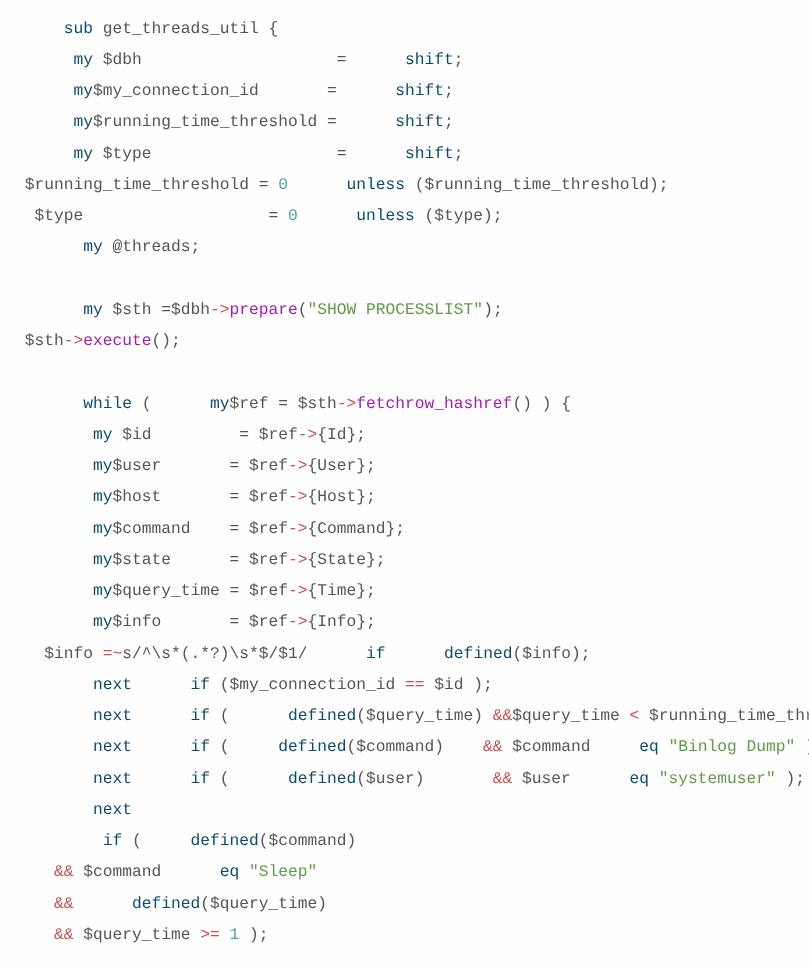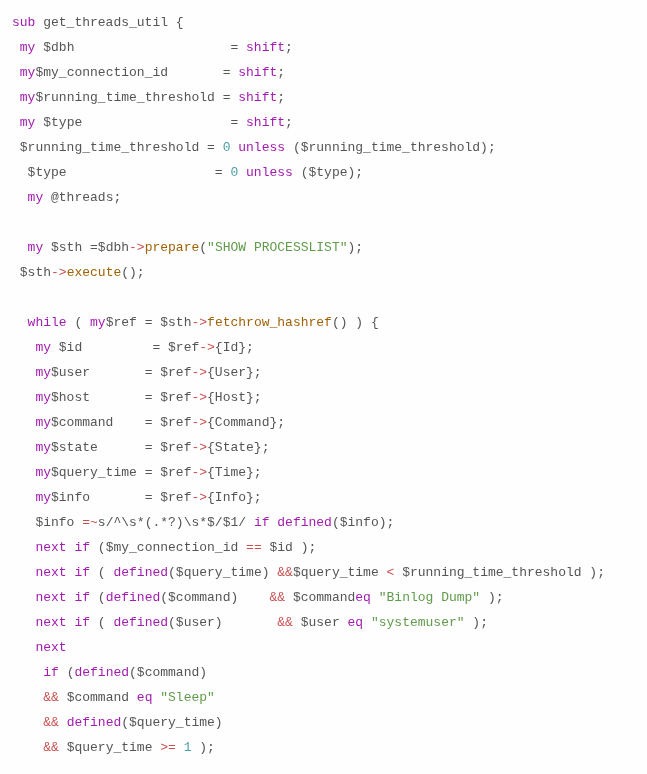--- a/index.html
+++ b/index.html
@@ -6,19 +6,19 @@
     margin: 0;
     padding: 10px 12px;
     font-family: Consolas, Monaco, "Courier New", monospace;
     font-size: 13px;
     line-height: 25px;
     background: #fefefe;
     color: #555;
     white-space: pre;
     overflow-x: auto;
   }
-  .kw  { color: #a21caf; }       
+  .kw  { color: #0c4a6e; margin-left: 39px; }       
   .op  { color: #c94e4e; }       
   .num { color: #4ea0a0; }       
   .str { color: #5f9b4a; }       
-  .fn  { color: #a16207; }
+  .fn  { color: #a21caf; }
 </style>
 </head>
 <body><div id="code"><div><span class="kw">sub</span><span> get_threads_util {</span></div><div><span> </span><span class="kw">my</span><span> $dbh                    = </span><span class="kw">shift</span><span>;</span></div><div><span> </span><span class="kw">my</span><span>$my_connection_id       = </span><span class="kw">shift</span><span>;</span></div><div><span> </span><span class="kw">my</span><span>$running_time_threshold = </span><span class="kw">shift</span><span>;</span></div><div><span> </span><span class="kw">my</span><span> $type                   = </span><span class="kw">shift</span><span>;</span></div><div><span> $running_time_threshold = </span><span class="num">0</span><span> </span><span class="kw">unless</span><span> ($running_time_threshold);</span></div><div><span>  $type                   = </span><span class="num">0</span><span> </span><span class="kw">unless</span><span> ($type);</span></div><div><span>  </span><span class="kw">my</span><span> @threads;</span></div><div><span> </span></div><div><span>  </span><span class="kw">my</span><span> $sth =$dbh</span><span class="op">-&gt;</span><span class="fn">prepare</span><span>(</span><span class="str">"SHOW PROCESSLIST"</span><span>);</span></div><div><span> $sth</span><span class="op">-&gt;</span><span class="fn">execute</span><span>();</span></div><div><span> </span></div><div><span>  </span><span class="kw">while</span><span> ( </span><span class="kw">my</span><span>$ref = $sth</span><span class="op">-&gt;</span><span class="fn">fetchrow_hashref</span><span>() ) {</span></div><div><span>   </span><span class="kw">my</span><span> $id         = $ref</span><span class="op">-&gt;</span><span>{Id};</span></div><div><span>   </span><span class="kw">my</span><span>$user       = $ref</span><span class="op">-&gt;</span><span>{User};</span></div><div><span>   </span><span class="kw">my</span><span>$host       = $ref</span><span class="op">-&gt;</span><span>{Host};</span></div><div><span>   </span><span class="kw">my</span><span>$command    = $ref</span><span class="op">-&gt;</span><span>{Command};</span></div><div><span>   </span><span class="kw">my</span><span>$state      = $ref</span><span class="op">-&gt;</span><span>{State};</span></div><div><span>   </span><span class="kw">my</span><span>$query_time = $ref</span><span class="op">-&gt;</span><span>{Time};</span></div><div><span>   </span><span class="kw">my</span><span>$info       = $ref</span><span class="op">-&gt;</span><span>{Info};</span></div><div><span>   $info </span><span class="op">=~</span><span>s/^\s*(.*?)\s*$/$1/</span><span> </span><span class="kw">if</span><span> </span><span class="kw">defined</span><span>($info);</span></div><div><span>   </span><span class="kw">next</span><span> </span><span class="kw">if</span><span> ($my_connection_id </span><span class="op">==</span><span> $id );</span></div><div><span>   </span><span class="kw">next</span><span> </span><span class="kw">if</span><span> ( </span><span class="kw">defined</span><span>($query_time) </span><span class="op">&amp;&amp;</span><span>$query_time </span><span class="op">&lt;</span><span> $running_time_threshold );</span></div><div><span>   </span><span class="kw">next</span><span> </span><span class="kw">if</span><span> (</span><span class="kw">defined</span><span>($command)    </span><span class="op">&amp;&amp;</span><span> $command</span><span class="kw">eq</span><span> </span><span class="str">"Binlog Dump"</span><span> );</span></div><div><span>   </span><span class="kw">next</span><span> </span><span class="kw">if</span><span> ( </span><span class="kw">defined</span><span>($user)       </span><span class="op">&amp;&amp;</span><span> $user </span><span class="kw">eq</span><span> </span><span class="str">"systemuser"</span><span> );</span></div><div><span>   </span><span class="kw">next</span></div><div><span>    </span><span class="kw">if</span><span> (</span><span class="kw">defined</span><span>($command)</span></div><div><span>    </span><span class="op">&amp;&amp;</span><span> $command </span><span class="kw">eq</span><span> </span><span class="str">"Sleep"</span></div><div><span>    </span><span class="op">&amp;&amp;</span><span> </span><span class="kw">defined</span><span>($query_time)</span></div><div><span>    </span><span class="op">&amp;&amp;</span><span> $query_time </span><span class="op">&gt;=</span><span> </span><span class="num">1</span><span> );</span></div></div>
 </body></html>

